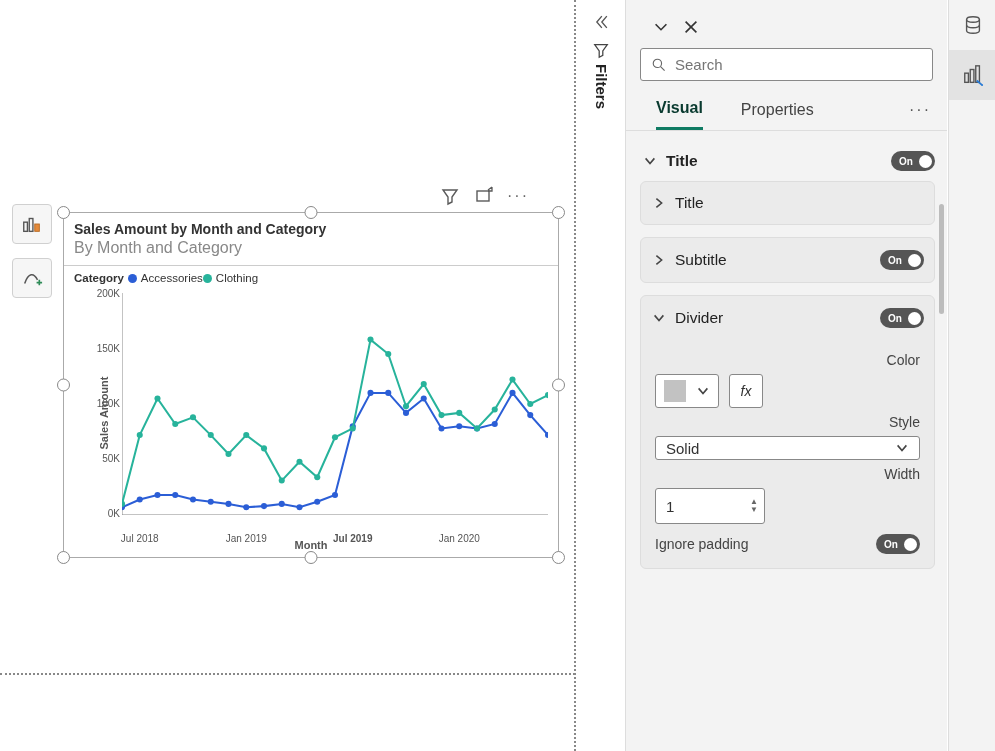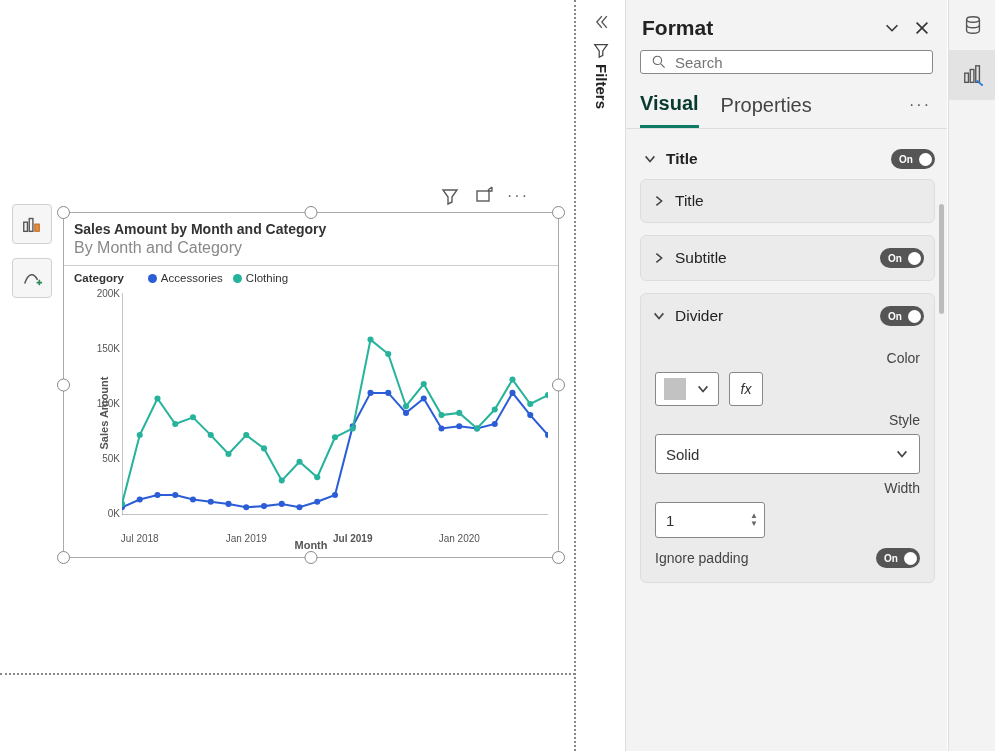--- a/index.html
+++ b/index.html
@@ -19,21 +19,21 @@
 
   .visual-frame { position: absolute; left: 63px; top: 212px; width: 496px; height: 346px; border: 1px solid #aaa; background: #fff; }
   .sel-handle { position: absolute; width: 13px; height: 13px; border: 1px solid #888; border-radius: 50%; background: #fff; }
   .h-tl { left: -7px; top: -7px; } .h-tc { left: 50%; top:-7px; transform:translateX(-50%);} .h-tr { right:-7px; top:-7px;}
   .h-ml { left:-7px; top:50%; transform:translateY(-50%);} .h-mr{right:-7px; top:50%; transform:translateY(-50%);}
   .h-bl { left:-7px; bottom:-7px;} .h-bc{left:50%;bottom:-7px;transform:translateX(-50%);} .h-br{right:-7px;bottom:-7px;}
 
   .chart-title { font-size: 14px; font-weight: 600; color: #333; padding: 8px 10px 2px; }
   .chart-sub { font-size: 16px; color: #888; padding: 0 10px 6px; }
   .chart-divider { border-top: 1px solid #ccc; margin: 2px 0 6px; }
-  .legend-row { font-size: 11.5px; color: #333; padding: 0 10px 4px; display:flex; align-items:center; gap:20px;}
+  .legend-row { font-size: 11.5px; color: #333; padding: 0 10px 4px; display:flex; align-items:center; gap:0;}
   .legend-label { font-weight:600; margin-right:4px;}
   .lg-dot { width:9px; height:9px; border-radius:50%; display:inline-block;}
   .plot-wrap { position:relative; margin:4px 10px 6px 10px; height:240px;}
   .y-axis-label { position:absolute; left:-6px; top:50%; transform:translateY(-50%) rotate(-90deg); transform-origin:center; font-size:11px; color:#555; font-weight:600; white-space:nowrap;}
   .y-ticks { position:absolute; left:14px; top:0; height:100%; width:32px; font-size:10px; color:#555; text-align:right;}
   .y-ticks span{position:absolute; right:0; transform:translateY(-50%);}
   .plot { position:absolute; left:48px; right:0; top:0; bottom:18px; }
   .plot svg { width:100%; height:100%; }
   .x-ticks { position:absolute; left:48px; right:0; bottom:0; font-size:10px; color:#555;}
   .x-ticks span{position:absolute; transform:translateX(-50%);}
@@ -44,46 +44,46 @@
   .filters-rail .collapse-icn { width:24px; height:24px; display:flex; align-items:center; justify-content:center; margin:2px auto 6px; cursor:pointer; color:#555;}
   .filters-rail .funnel-icn { width:20px; height:20px; margin:0 auto 4px; display:flex; align-items:center; justify-content:center; color:#444;}
   .filters-label { writing-mode: vertical-rl; font-size:15px; font-weight:600; color:#222; margin:2px auto 0; }
 
   
   .format-panel { position:absolute; left:625px; top:0; width:322px; height:751px; background:#f3f3f3; border-left:1px solid #ddd; display:flex; flex-direction:column;}
   .fmt-header { display:flex; align-items:center; padding:16px 14px 10px 16px;}
   .fmt-title { font-size:21px; font-weight:600; color:#222; flex:1;}
   .fmt-header .hicon { width:22px; height:22px; display:flex; align-items:center; justify-content:center; cursor:pointer; color:#333; margin-left:8px;}
   .search-wrap { padding: 0 14px 12px 14px; }
-  .search-box { display:flex; align-items:center; height:24px; border:1px solid #888; border-radius:3px; background:#fff; padding:0 10px;}
+  .search-box { display:flex; align-items:center; height:33px; border:1px solid #888; border-radius:3px; background:#fff; padding:0 10px;}
   .search-box svg{width:16px;height:16px; color:#666; margin-right:8px;}
   .search-box input{border:none;outline:none; font-size:15px; color:#333; flex:1; background:transparent;}
   .tabs-row { display:flex; align-items:center; padding:0 14px; gap:22px;}
-  .tab { font-size:20px; color:#444; padding:6px 0 10px; cursor:pointer; }
+  .tab { font-size:16px; color:#444; padding:6px 0 10px; cursor:pointer;margin-left:16px; }
   .tab.active{ font-weight:600; color:#093a2f; border-bottom:3px solid #0f7b63;}
   .tabs-more { margin-left:auto; letter-spacing:2px; color:#555; cursor:pointer; padding:6px 2px 10px;}
   .tabs-sep { border-top:1px solid #ddd; }
 
   .group-scroll { flex:1; overflow:hidden; padding:12px 8px 0 14px;}
   .group-row { display:flex; align-items:center; padding:8px 4px 10px 2px; cursor:pointer;}
   .chevron { width:16px; height:16px; display:flex; align-items:center; justify-content:center; margin-right:8px; color:#444;}
   .group-label{ font-size:15.5px; font-weight:600; color:#222; flex:1;}
   .group-scroll-bar { position:absolute; right:3px; top:204px; width:5px; height:110px; background:#bcbcbc; border-radius:3px;}
 
   .sub-card { background:#ebebeb; border:1px solid #ddd; border-radius:6px; margin:0 4px 12px 0; }
   .sub-card .sub-head{ display:flex; align-items:center; padding:12px 10px; cursor:pointer;}
   .sub-card .sub-label{ font-size:15.5px; color:#222; flex:1;}
   .sub-card .sub-body{ padding:6px 14px 14px;}
 
   .field-label { font-size:14px; color:#444; margin:6px 0 6px;text-align:right;}
   .color-row { display:flex; gap:10px; align-items:center;}
   .color-swatch-btn { display:flex; align-items:center; border:1px solid #888; border-radius:3px; background:#fff; height:34px; padding:0 8px;}
   .swatch { width:22px; height:22px; background:#c2c2c2; margin-right:10px;}
   .fx-btn { width:34px; height:34px; border:1px solid #888; border-radius:3px; background:#fff; display:flex; align-items:center; justify-content:center; font-style:italic; font-size:14px; color:#333; cursor:pointer;}
-  .style-select { width:100%; height:40px; border:1px solid #888; border-radius:3px; background:#fff; display:flex; align-items:center; padding:0 10px; font-size:15px; color:#333; justify-content:space-between; cursor:pointer;}
+  .style-select { width:100%; height:24px; border:1px solid #888; border-radius:3px; background:#fff; display:flex; align-items:center; padding:0 10px; font-size:15px; color:#333; justify-content:space-between; cursor:pointer;}
   .width-input { width:110px; height:36px; border:1px solid #888; border-radius:3px; background:#fff; display:flex; align-items:center; padding:0 6px 0 10px; font-size:15px; color:#333;}
   .spin-btns { display:flex; flex-direction:column; margin-left:auto;}
   .spin-btns span{font-size:8px; line-height:8px; color:#666; cursor:pointer;}
   .ignore-row { display:flex; align-items:center; justify-content:space-between; margin-top:10px;}
 
   .toggle { width:44px; height:20px; border-radius:11px; background:#555; position:relative; display:flex; align-items:center; padding:0 3px; cursor:pointer;}
   .toggle .txt{ color:#fff; font-size:10px; font-weight:600; margin-left:5px;}
   .toggle .knob{ width:13px; height:13px; border-radius:50%; background:#fff; position:absolute; right:3px;}
 
   
@@ -137,21 +137,21 @@
     <div class="sel-handle h-mr"></div>
     <div class="sel-handle h-bl"></div>
     <div class="sel-handle h-bc"></div>
     <div class="sel-handle h-br"></div>
 
     <div class="chart-title">Sales Amount by Month and Category</div>
     <div class="chart-sub">By Month and Category</div>
     <div class="chart-divider"></div>
     <div class="legend-row">
       <span class="legend-label">Category</span>
-      <span id="legend-items"><span style="display: inline-flex; align-items: center; margin-right: 10px;">
+      <span id="legend-items"><span style="display: inline-flex; align-items: center; margin-right: 0;">
             <span class="lg-dot" style="background: rgb(43, 94, 214);"></span>
             <span style="margin-left: 4px;">Accessories</span>
           </span><span style="display: inline-flex; align-items: center; margin-right: 10px;">
             <span class="lg-dot" style="background: rgb(39, 179, 155);"></span>
             <span style="margin-left: 4px;">Clothing</span>
           </span></span>
     </div>
 
     <div class="plot-wrap">
       <div class="y-axis-label">Sales Amount</div>
@@ -239,21 +239,20 @@
   <div class="funnel-icn">
       <svg viewBox="0 0 20 20" width="18" height="18">
         <path d="M3 4h14l-5 7v5l-4 2v-7z" fill="none" stroke="currentColor" stroke-width="1.4"></path>
       </svg>
     </div>
   <div class="filters-label">Filters</div>
 </div>
 
 <div class="format-panel">
   <div class="fmt-header">
-    <div class="fmt-title">Format</div>
     <div class="hicon">
         <svg viewBox="0 0 20 20" width="18" height="18">
           <path d="M4 7l6 6 6-6" fill="none" stroke="currentColor" stroke-width="1.8"></path>
         </svg>
       </div>
     <div class="hicon">
         <svg viewBox="0 0 20 20" width="18" height="18">
           <path d="M4 4l12 12M16 4L4 16" stroke="currentColor" stroke-width="1.8"></path>
         </svg>
       </div>

